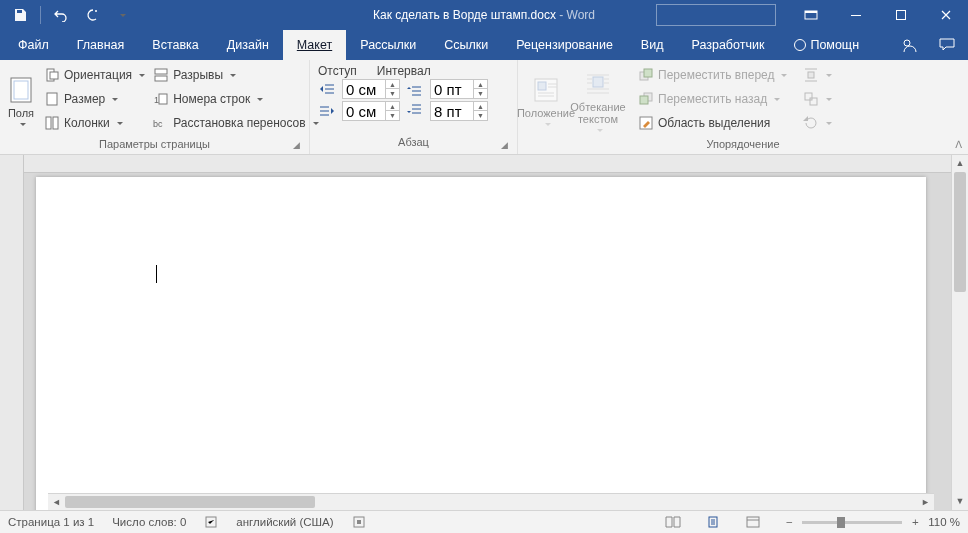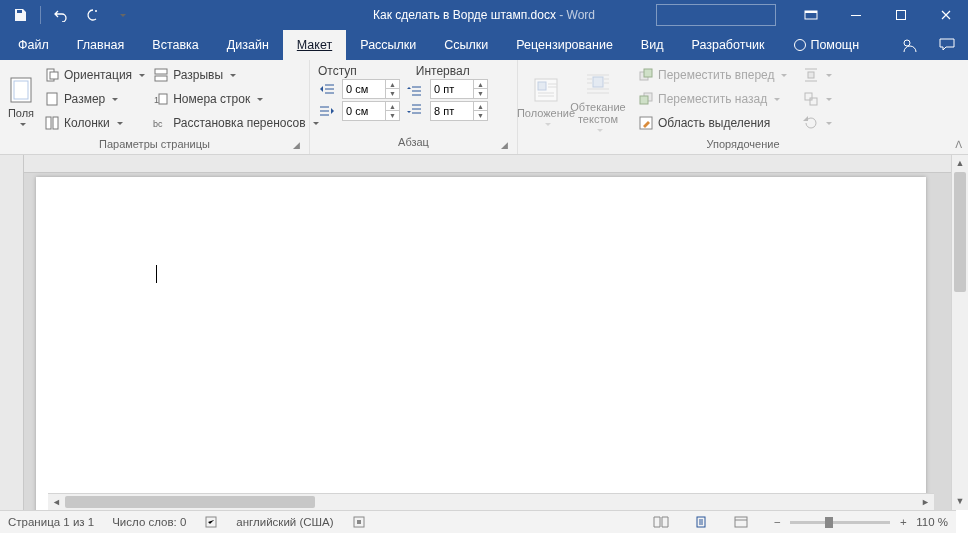--- a/index.html
+++ b/index.html
@@ -36,25 +36,25 @@
 .bigbtn .ico { width: 30px; height: 30px; }
 .bigbtn .lbl { font-size: 11px; line-height: 1.1; text-align:center;}
 .col { display: flex; flex-direction: column; gap: 2px; justify-content: center; }
 .smbtn { height: 22px; display: flex; align-items: center; gap: 4px; padding: 0 4px; color: #444; white-space: nowrap; font-size: 12px; }
 .smbtn .ico { width: 16px; height: 16px; flex-shrink: 0; }
 .smbtn.dim { color: #a8a8a8; }
 .caret::after { content: ""; display: inline-block; border: 3px solid transparent; border-top-color: #666; margin-left: 3px; position: relative; top: 2px; }
 .caret.dim::after { border-top-color: #bbb; }
 
 
-.para-head { display: flex; gap: 59px; padding: 2px 6px 0; font-size: 12px; color: #444; }
+.para-head { display: flex; gap: 20px; padding: 2px 6px 0; font-size: 12px; color: #444; }
 .para-row { display: flex; align-items: center; gap: 6px; padding: 1px 6px; }
 .smallico { width: 18px; height: 16px; display:flex; align-items:center; justify-content:center; color:#2b579a; font-size:11px;}
 .spin { display: flex; align-items: center; border: 1px solid #c7c7c7; height: 20px; background:#fff;}
-.spin input { border: none; width: 42px; height: 18px; font-size: 11px; padding: 0 3px; outline: none; }
+.spin input { border: none; width: 42px; height: 18px; font-size: 15px; padding: 0 3px; outline: none; }
 .spin .arrows { width: 14px; display: flex; flex-direction: column; border-left: 1px solid #c7c7c7; }
 .spin .arrows span { height: 9px; font-size: 7px; line-height: 9px; text-align: center; color: #666; border-bottom:1px solid #c7c7c7;}
 .spin .arrows span:last-child{border-bottom:none;}
 
 .collapse-caret { position: absolute; right: 6px; bottom: 4px; color: #888; font-size: 10px; }
 
 
 .docwrap { position: absolute; top: 155px; left: 0; right: 0; bottom: 23px; background: #d9d9d9; display: flex; }
 .rulerV { width: 24px; background: #e9e9e9; border-right:1px solid #c8c8c8;}
 .docarea { flex: 1; position: relative; overflow: hidden; }
@@ -64,21 +64,21 @@
 .vscroll { width: 17px; background: #f0f0f0; border-left: 1px solid #d4d4d4; display:flex; flex-direction:column;}
 .vscroll .arrow{height:17px; text-align:center; font-size:9px; color:#666; line-height:17px;}
 .vscroll .track{flex:1; position:relative;}
 .vscroll .thumb{position:absolute; top:0; left:2px; right:2px; height:120px; background:#c7c7c7; border-radius:2px;}
 .hscroll { position:absolute; bottom:0; left:24px; right:17px; height:17px; background:#f0f0f0; border-top:1px solid #d4d4d4; display:flex;}
 .hscroll .arrow{width:17px; text-align:center; font-size:9px; color:#666; line-height:17px;}
 .hscroll .track{flex:1; position:relative;}
 .hscroll .thumb{position:absolute; left:0; top:2px; bottom:2px; width:250px; background:#c7c7c7; border-radius:2px;}
 
 
-.status { position: absolute; bottom: 0; left: 0; right: 12px; height: 23px; background: #f3f3f3; border-top: 1px solid #d4d4d4; display: flex; align-items: center; font-size: 11.5px; color: #555; padding: 0 8px; gap: 18px; }
+.status { position: absolute; bottom: 0; left: 0; right: 0; height: 23px; background: #f3f3f3; border-top: 1px solid #d4d4d4; display: flex; align-items: center; font-size: 11.5px; color: #555; padding: 0 8px; gap: 18px; }
 .status .spacer { flex: 1; }
 .status .vbtn { width: 22px; height: 18px; display:flex; align-items:center; justify-content:center; color:#777;}
 .status .vbtn.active{color:#2b579a;}
 .zoom { display: flex; align-items: center; gap: 6px; }
 .zoom .slider { width: 100px; height: 3px; background: #c7c7c7; position: relative; }
 .zoom .slider .knob { position: absolute; left: 35px; top: -4px; width: 8px; height: 11px; background: #888; }
 .zoom .zbtn{width:14px; text-align:center; color:#666;}
 
 svg { display: block; }
 </style>

